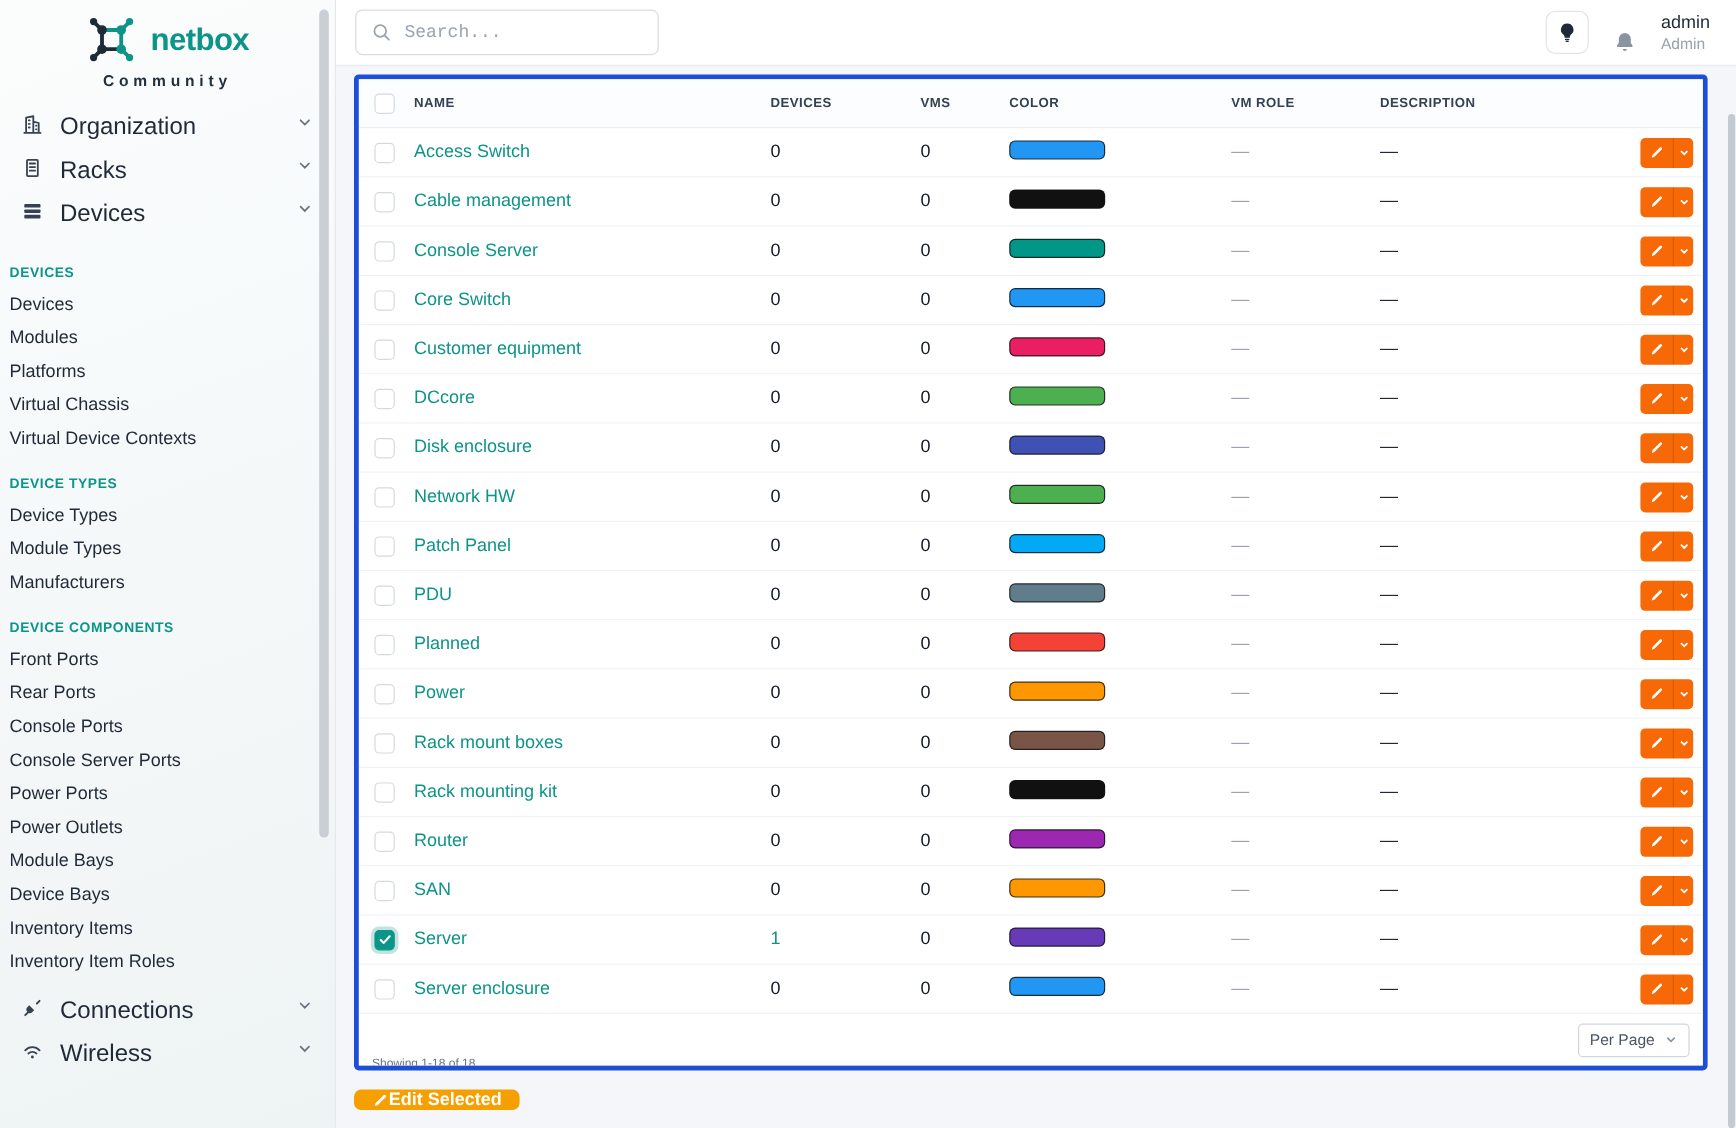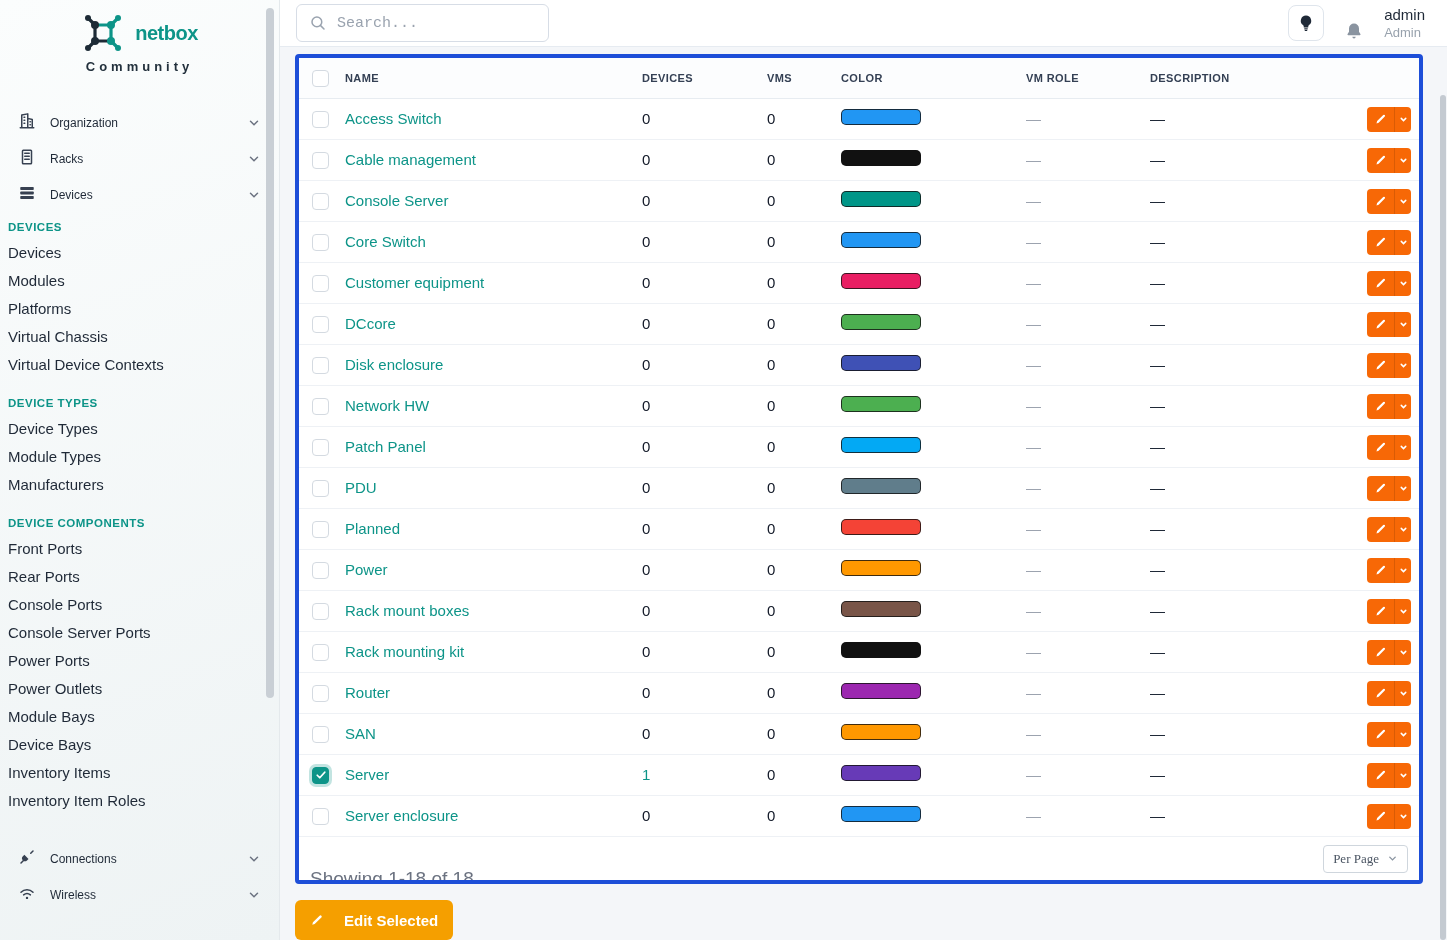--- a/index.html
+++ b/index.html
@@ -5,25 +5,25 @@
   * { margin:0; padding:0; box-sizing:border-box; }
   html,body { width:1447px; height:940px; overflow:hidden; }
   body { display:flex; font-family:"Liberation Sans", sans-serif; background:#f4f6f9; color:#1f2937; }
 
   
   .sidebar { position:relative; width:280px; min-width:280px; height:100%;
     background:linear-gradient(160deg,#fbfdfd 0%,#eef3f4 100%);
     border-right:1px solid #e4e9ec; padding-top:8px; }
   .brand { text-align:center; padding:4px 0 12px; }
   .brand-row { display:inline-flex; align-items:center; gap:8px; }
-  .brand-name { font-size:20px; font-weight:bold; color:#0d9488; letter-spacing:-0.5px; }
+  .brand-name { font-size:26px; font-weight:bold; color:#0d9488; letter-spacing:-0.5px; }
   .brand-sub { font-size:13px; font-weight:bold; letter-spacing:4px; color:#22303c; margin-top:1px; }
   .nav-top { padding:8px 10px 0; }
-  .nav-item-lg { display:flex; align-items:flex-end; height:36px; padding:0 8px; border-radius:6px;
-    font-size:12px; color:#1f2937; cursor:pointer; }
+  .nav-item-lg { display:flex; align-items:flex-start; height:36px; padding:0 8px; border-radius:6px;
+    font-size:20px; color:#1f2937; cursor:pointer; }
   .nav-item-lg .ic { width:18px; height:18px; color:#374151; margin-right:14px; display:flex; }
   .nav-item-lg .chev { margin-left:auto; color:#6b7280; width:14px; height:14px; }
   .nav-section { margin-top:14px; }
   .nav-section-title { font-size:11.5px; font-weight:bold; letter-spacing:.5px; color:#0d9488; padding:5px 8px; }
   .nav-sub-item { display:flex; align-items:center; height:28px; padding:0 8px; font-size:15px; color:#1f2937; cursor:pointer; }
   .nav-sub-item.active { background:#e7ebee; }
   .mini-btn-group { margin-left:auto; margin-right:30px; display:flex; background:#fff;
     border:1px solid #dbe1e8; border-radius:5px; overflow:hidden; box-shadow:0 1px 2px rgba(0,0,0,.05); }
   .mini-btn { width:28px; height:22px; display:flex; align-items:center; justify-content:center; color:#1f2937; cursor:pointer; background:#fff; }
   .mini-btn + .mini-btn { border-left:1px solid #e3e8ee; }
@@ -60,27 +60,27 @@
   .num { font-size:15px; color:#111827; }
   .swatch { width:80px; height:16px; border-radius:5px; border:1.5px solid rgba(17,17,17,.8); }
   .dash-light { font-size:15px; color:#9ca3af; }
   .dash-dark { font-size:15px; color:#1f2937; }
   .act-cell { display:flex; justify-content:flex-end; padding-right:8px; }
   .split-btn { display:flex; align-items:stretch; background:#f76806; border-radius:4px; overflow:hidden; height:25px; }
   .split-main { width:27px; display:flex; align-items:center; justify-content:center; color:#fff; cursor:pointer; }
   .split-caret { width:17px; display:flex; align-items:center; justify-content:center; color:#fff;
     border-left:1px solid rgba(0,0,0,.12); cursor:pointer; }
   .t-foot { display:flex; align-items:center; justify-content:space-between; height:43px; padding:0 11px; background:#fff; }
-  .showing { font-size:19px; color:#6b7280;margin-top:40px; }
+  .showing { font-size:10px; color:#6b7280;margin-top:40px; }
   .per-page { display:flex; align-items:center; gap:8px; border:1px solid #cfd6dd; border-radius:4px;
-    height:28px; padding:0 9px; font-size:13px; color:#4b5563; background:#fff; cursor:pointer;font-family:Liberation Serif, serif; }
+    height:28px; padding:0 9px; font-size:13px; color:#4b5563; background:#fff; cursor:pointer; }
   .per-page .chev { color:#8a94a0; width:11px; height:11px; }
 
   .bulk { display:flex; gap:10px; margin-top:16px; }
-  .btn { display:flex; align-items:center; gap:20px; height:40px; padding:0 15px; border:none; border-radius:6px;
+  .btn { display:flex; align-items:center; gap:0; height:17px; padding:0 15px; border:none; border-radius:6px;
     color:#fff; font-size:15px; font-weight:bold; font-family:inherit; cursor:pointer; }
   .btn-edit { background:#f59f00; }
   .btn-delete { background:#d63939; }
 
   .page-scroll { position:absolute; top:95px; right:1px; width:6px; height:845px; border-radius:3px; background:#c4cad1; }
   .ic-svg { display:block; }
 </style>
 </head>
 <body>
 

